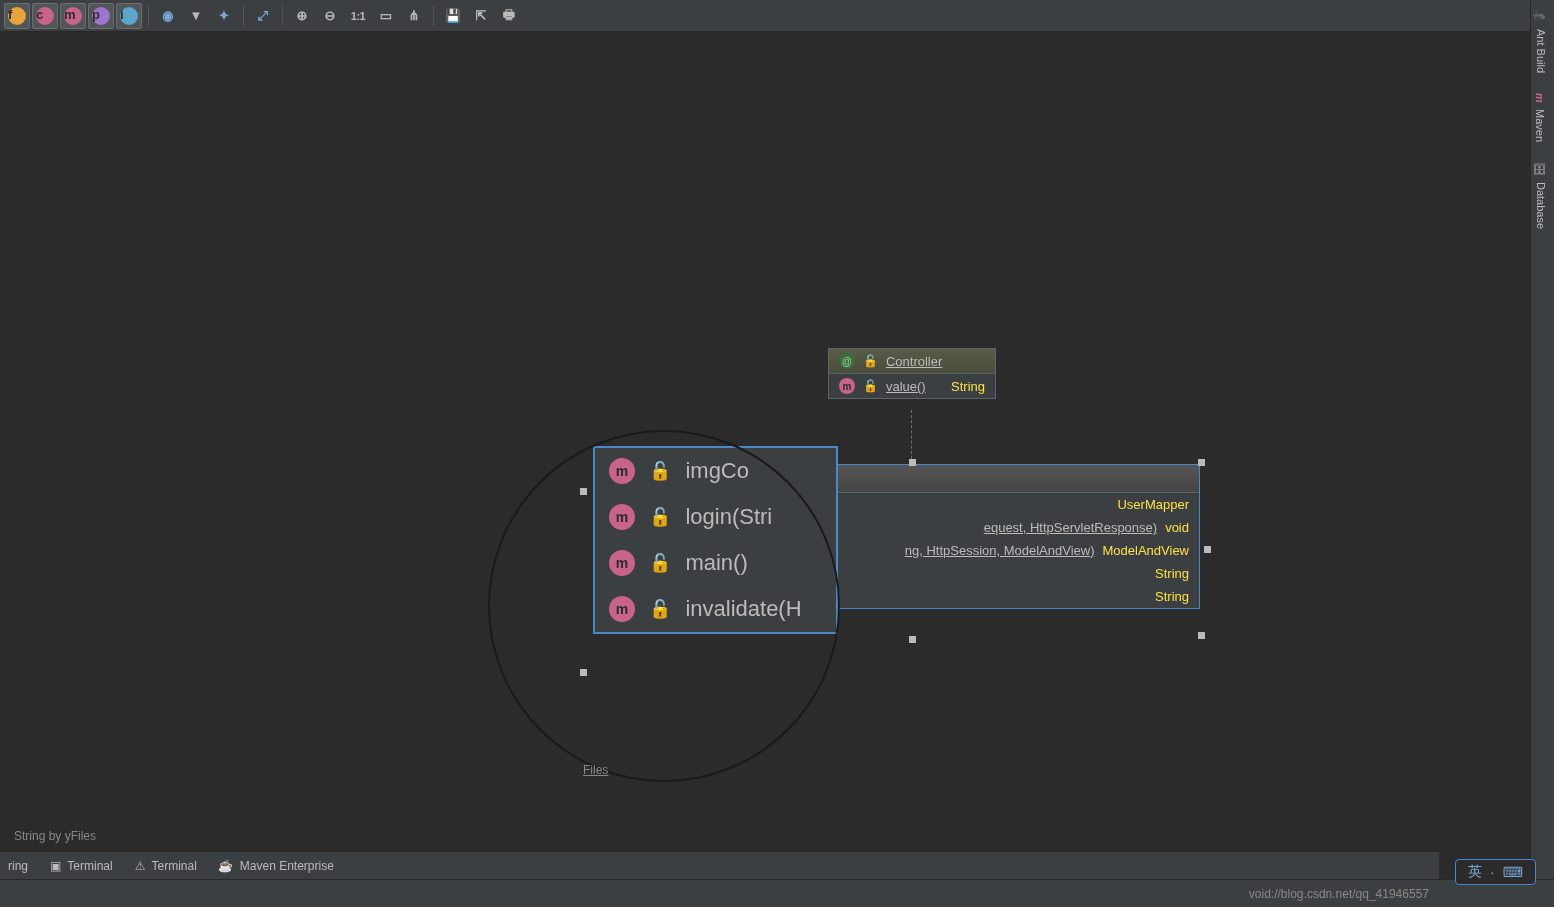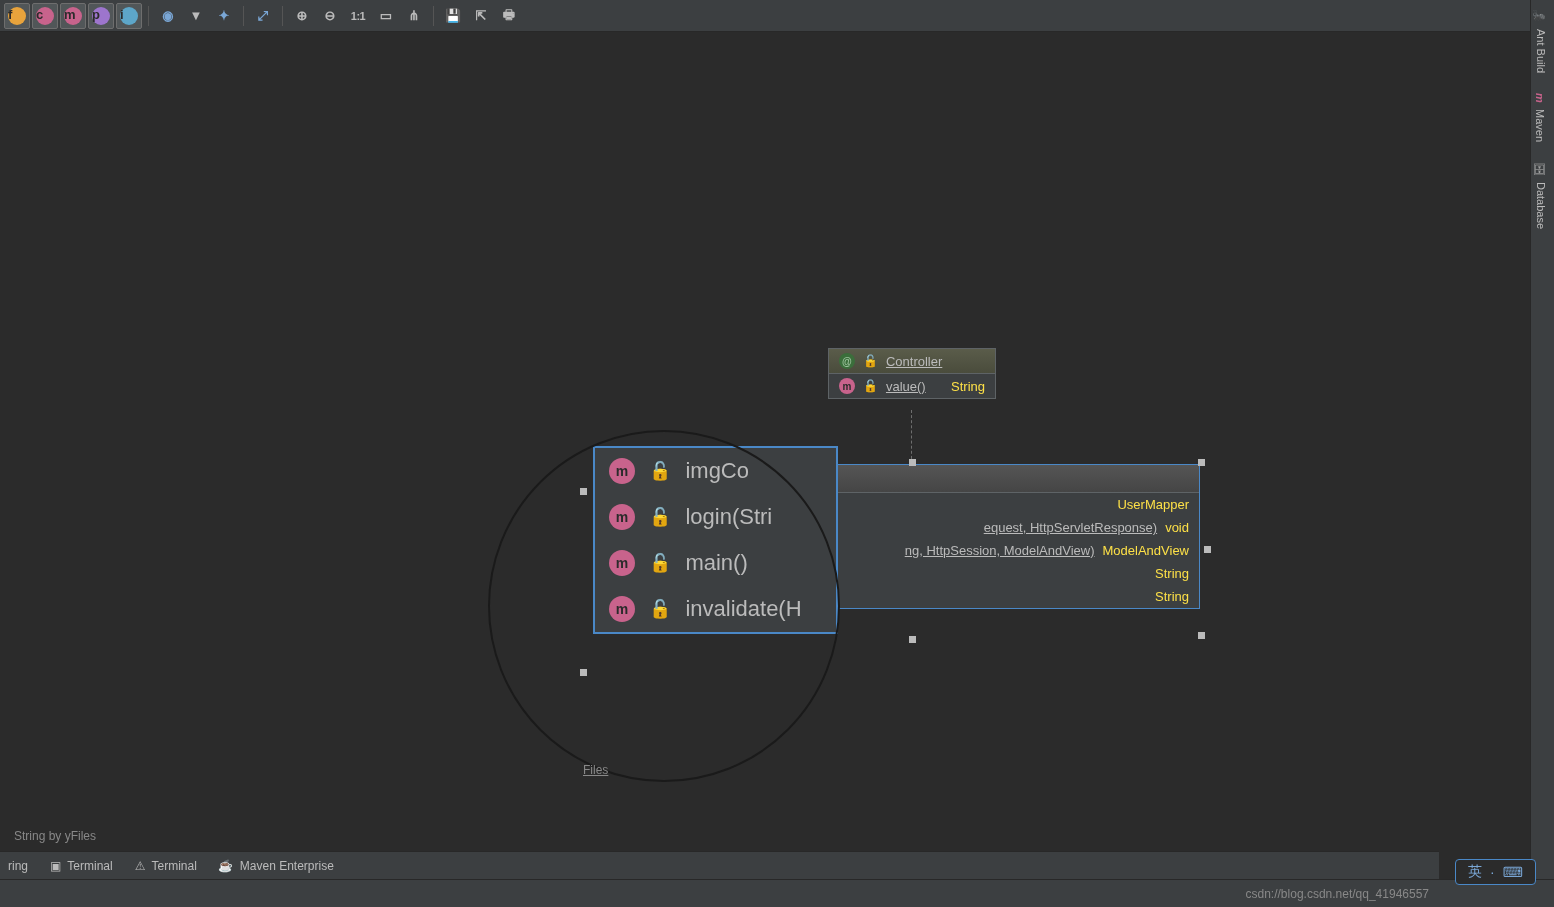--- a/index.html
+++ b/index.html
@@ -329,19 +329,19 @@
     <span>Terminal</span>
   </div>
   <div class="bottom-item">
     <span>☕</span>
     <span>Maven Enterprise</span>
   </div>
 </div>
 
 <div class="footer-bar"></div>
 
-<div class="watermark">csdn://blog.csdn.net/qq_41946557</div>
+<div class="watermark">void://blog.csdn.net/qq_41946557</div>
 
 <div class="ime-ind">
   <span>英</span>
   <span>·</span>
   <span>⌨</span>
 </div>
 
 </body></html>

